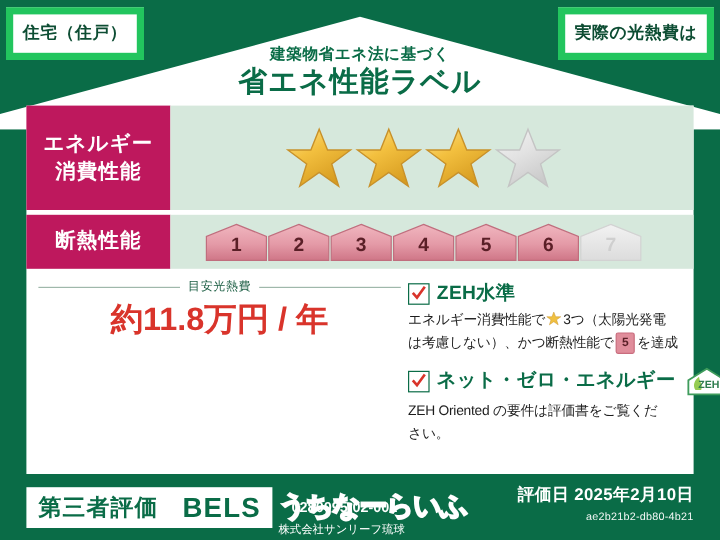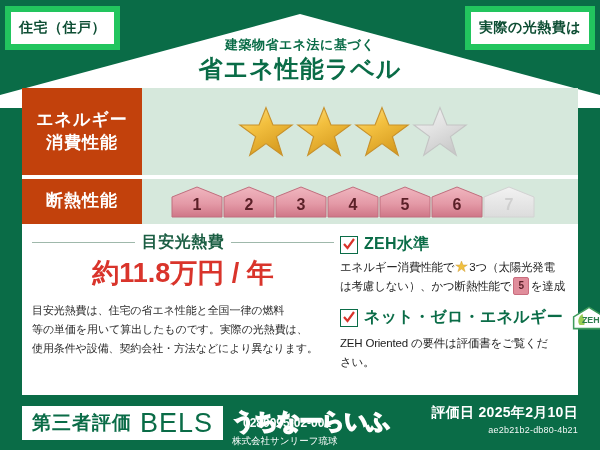--- a/index.html
+++ b/index.html
@@ -37,21 +37,21 @@
 
   
   #card{
     position:absolute;left:22px;right:22px;top:88px;bottom:55px;
     background:#ffffff;
   }
 
   
   .perf-row{display:flex;align-items:stretch;}
   .perf-label{
-    background:#c2410c;color:#fff;font-weight:bold;font-size:17px;
+    background:#be185d;color:#fff;font-weight:bold;font-size:17px;
     width:120px;min-width:120px;
     display:flex;flex-direction:column;align-items:center;justify-content:center;
     line-height:1.35;text-align:center;letter-spacing:1px;
   }
   .perf-value{
     flex:1;background:#d6e8dc;
     display:flex;align-items:center;justify-content:center;
   }
   #row-energy{height:87px;}
   #row-energy .perf-value{height:87px;}
@@ -73,21 +73,21 @@
   .insul-item.on .insul-num{color:#5a1f27;}
   .insul-item.off .insul-num{color:#cfcfcf;}
 
   
   #lower{display:flex;}
   #lower-left{width:312px;min-width:312px;padding:8px 0 0 10px;box-sizing:border-box;}
   #lower-right{flex:1;padding:10px 6px 0 6px;box-sizing:border-box;}
 
   #cost-head{display:flex;align-items:center;justify-content:center;gap:7px;color:#1b5e43;}
   #cost-head .rule{height:1px;background:#9fb8ab;flex:1;}
-  #cost-head-text{font-size:16px;font-weight:bold;white-space:nowrap;letter-spacing:.5px;}
+  #cost-head-text{font-size:10px;font-weight:normal;white-space:nowrap;letter-spacing:.5px;}
   #cost-value{
     text-align:center;color:#d9342b;font-weight:bold;
     font-size:27px;margin-top:6px;letter-spacing:0px;line-height:1.1;
   }
   #cost-note{
     margin-top:12px;font-size:11px;color:#2a2a2a;line-height:1.75;
     letter-spacing:-0.1px;padding-right:4px;
   }
 
   .zeh-block{margin-bottom:4px;}
@@ -110,21 +110,21 @@
   
   #footer{
     position:absolute;left:0;right:0;bottom:0;height:52px;
     color:#ffffff;
   }
   #bels-box{
     position:absolute;left:22px;top:8px;height:34px;background:#ffffff;
     display:flex;align-items:center;padding:0 10px;box-sizing:border-box;
   }
   #bels-third{font-size:19px;font-weight:bold;color:#0a6c47;letter-spacing:1px;}
-  #bels-word{font-size:27px;font-weight:normal;color:#0a6c47;margin-left:8px;letter-spacing:1px;}
+  #bels-word{font-size:23px;font-weight:bold;color:#0a6c47;margin-left:20px;letter-spacing:1px;}
   #bels-number{
     position:absolute;left:200px;top:18px;font-size:12px;color:#ffffff;font-weight:bold;
     letter-spacing:0px;
     margin-left:43px;
   }
   #eval-block{position:absolute;right:22px;top:6px;text-align:right;margin-left:20px;}
   #eval-date{font-size:14px;font-weight:bold;letter-spacing:.3px;}
   #eval-id{font-size:9px;margin-top:3px;letter-spacing:.2px;opacity:.95;}
 
   
@@ -271,25 +271,20 @@
 
     <div id="lower">
 
       <div id="lower-left">
         <div id="cost-head">
           <span class="rule"></span>
           <span id="cost-head-text">目安光熱費</span>
           <span class="rule"></span>
         </div>
         <div id="cost-value">約11.8万円 / 年</div>
-        <div id="cost-note">
-          <div>目安光熱費は、住宅の省エネ性能と全国一律の燃料</div>
-          <div>等の単価を用いて算出したものです。実際の光熱費は、</div>
-          <div>使用条件や設備、契約会社・方法などにより異なります。</div>
-        </div>
       </div>
 
       <div id="lower-right">
 
         <div class="zeh-block">
           <div class="zeh-head">
             <span class="checkbox">
               <svg width="14" height="14" viewBox="0 0 14 14" xmlns="http://www.w3.org/2000/svg">
                 <polyline points="2,7 5.5,11 12,2" fill="none" stroke="#d9342b" stroke-width="2.2"></polyline>
               </svg>

